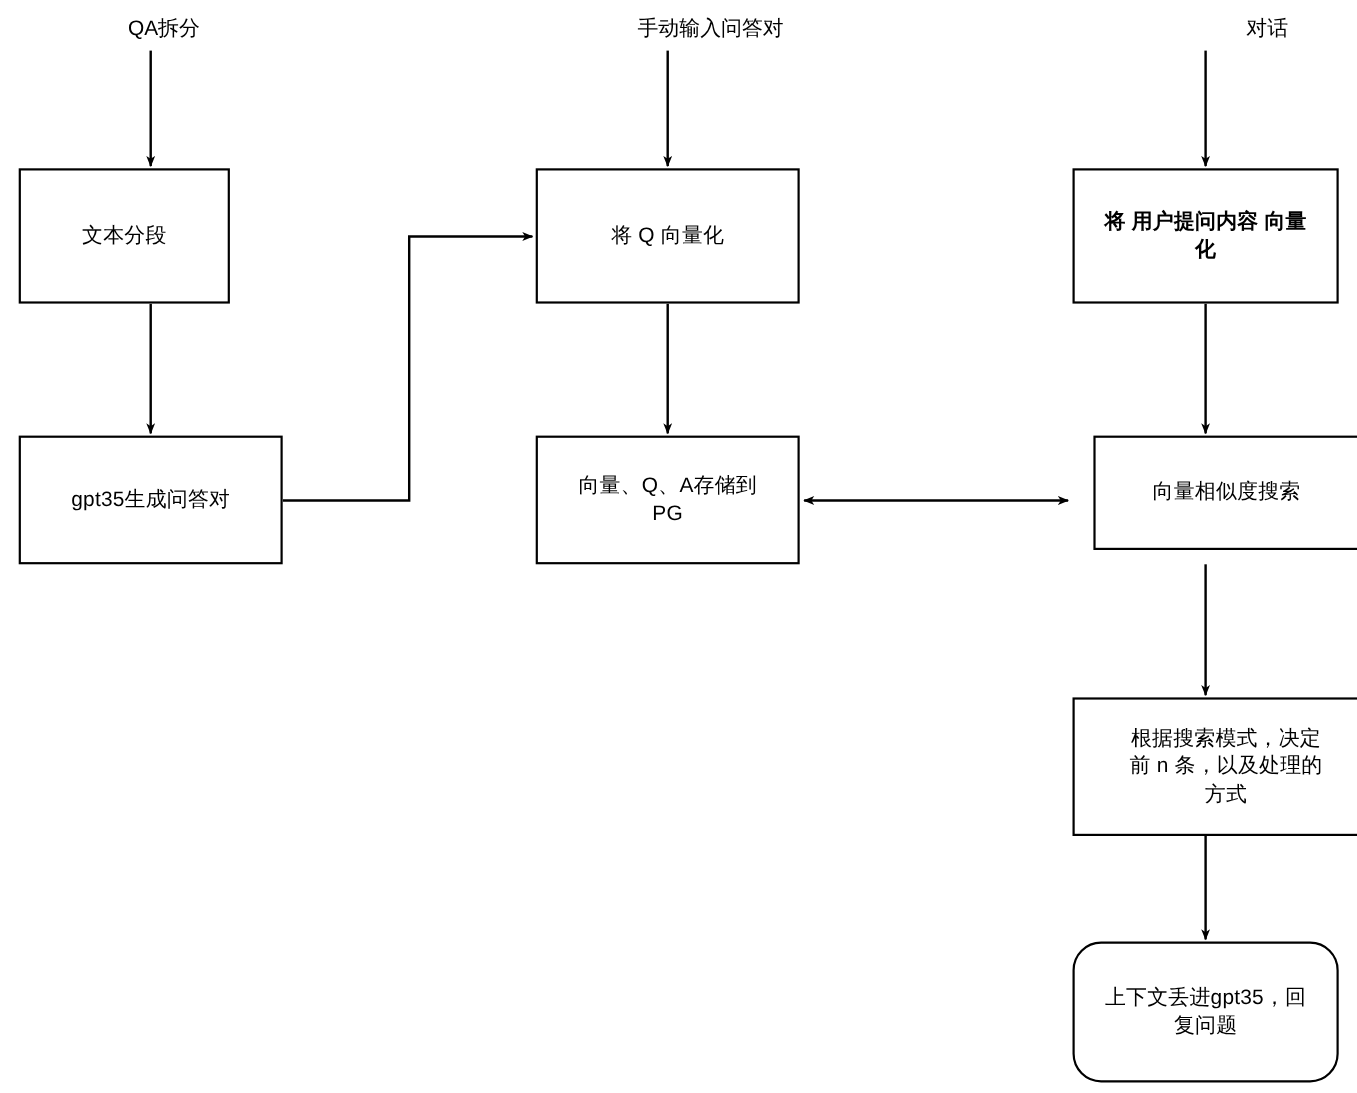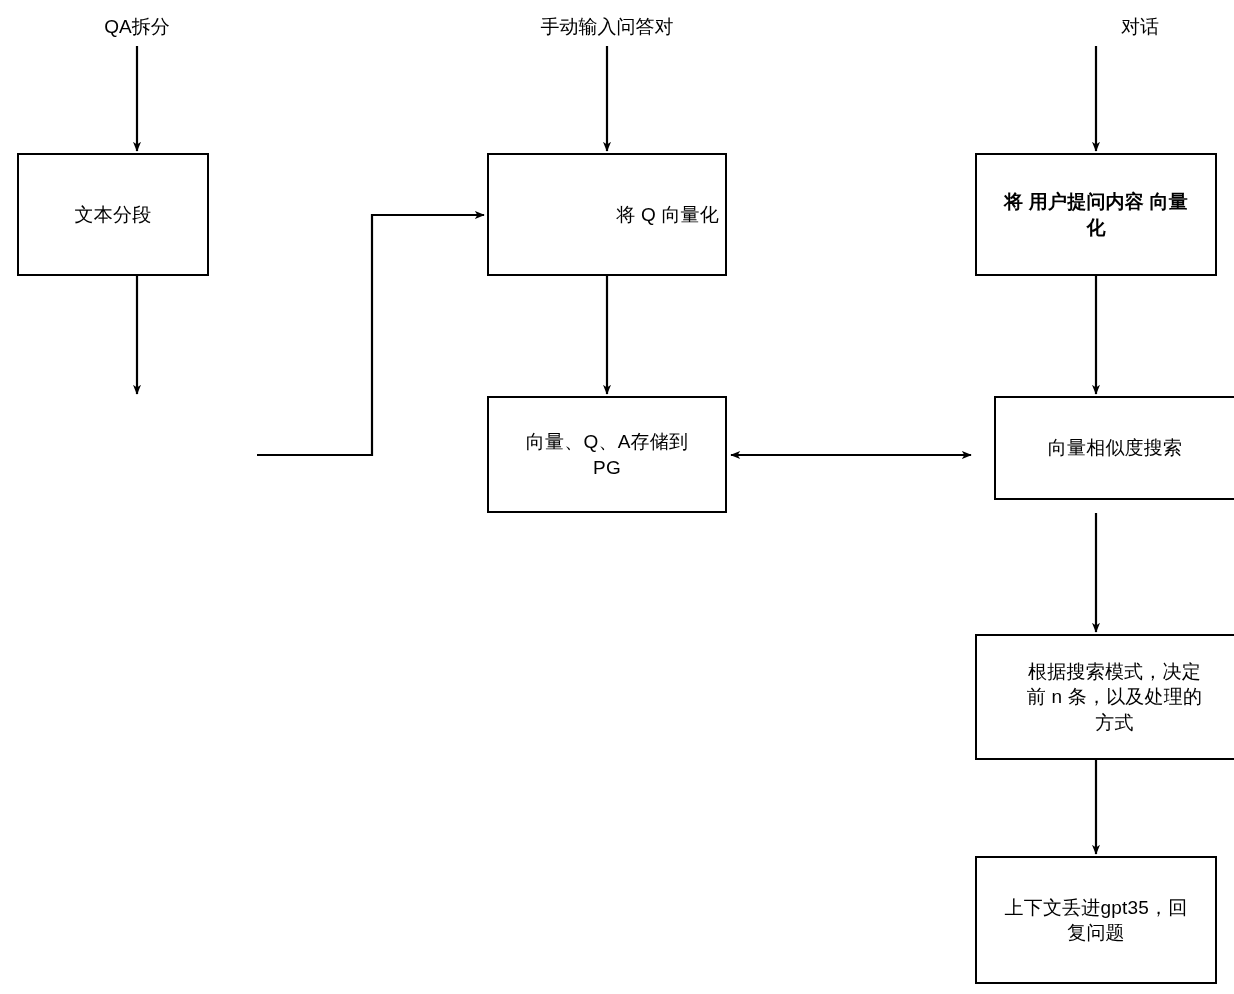--- a/index.html
+++ b/index.html
@@ -46,20 +46,21 @@
     white-space: pre-line;
   }
   .edge-label {
     position: absolute;
     color: #000000;
     font-size: 19px;
     line-height: 1.2;
     white-space: nowrap;
     text-align: center;
     transform: translateX(-50%);
+    margin-left: 12px;
   }
 </style>
 </head>
 <body>
 
 <div id="canvas">
 
   <svg id="edges" viewBox="0 0 1234 994" width="1234" height="994" xmlns="http://www.w3.org/2000/svg">
     <defs>
       <marker id="arrowEnd" markerWidth="12" markerHeight="12" refX="9.2" refY="4" orient="auto" markerUnits="userSpaceOnUse">
@@ -88,29 +89,32 @@
 
       <line x1="1096" y1="276" x2="1096" y2="394" marker-end="url(#arrowEnd)"></line>
 
       <line x1="1096" y1="513" x2="1096" y2="632" marker-end="url(#arrowEnd)"></line>
 
       <line x1="1096" y1="760" x2="1096" y2="854" marker-end="url(#arrowEnd)"></line>
     </g>
   </svg>
 
   <div class="edge-label" style="left:137px; top:16px;">QA拆分</div>
-  <div class="edge-label" style="left:607px; top:16px;">手动输入问答对</div>
+  <div class="edge-label" style="left:634px; top:16px;">手动输入问答对</div>
   <div class="edge-label" style="left:1140px; top:16px;">对话</div>
 
   <div class="node" style="left:17px; top:153px; width:192px; height:123px;">
     <span class="node-label">文本分段</span>
   </div>
 
+  <div class="node" style="left:17px; top:396px; width:240px; height:117px;">
+    <span class="node-label">gpt35生成问答对</span>
+  </div>
 
-  <div class="node" style="left:487px; top:153px; width:240px; height:123px;text-align:right;">
+  <div class="node" style="left:487px; top:153px; width:240px; height:123px;">
     <span class="node-label">将 Q 向量化</span>
   </div>
 
   <div class="node" style="left:487px; top:396px; width:240px; height:117px;">
     <span class="node-label">向量、Q、A存储到
 PG</span>
   </div>
 
   <div class="node" style="left:975px; top:153px; width:242px; height:123px;font-weight:bold;">
     <span class="node-label">将 用户提问内容 向量
@@ -120,18 +124,18 @@
   <div class="node" style="left:994px; top:396px; width:242px; height:104px;">
     <span class="node-label">向量相似度搜索</span>
   </div>
 
   <div class="node" style="left:975px; top:634px; width:279px; height:126px;">
     <span class="node-label">根据搜索模式，决定
 前 n 条，以及处理的
 方式</span>
   </div>
 
-  <div class="node" style="left:975px; top:856px; width:242px; height:128px;">
+  <div class="node" style="left:975px; top:856px; width:242px; height:128px;border-radius:26px;">
     <span class="node-label">上下文丢进gpt35，回
 复问题</span>
   </div>
 
 </div>
 
 </body></html>

